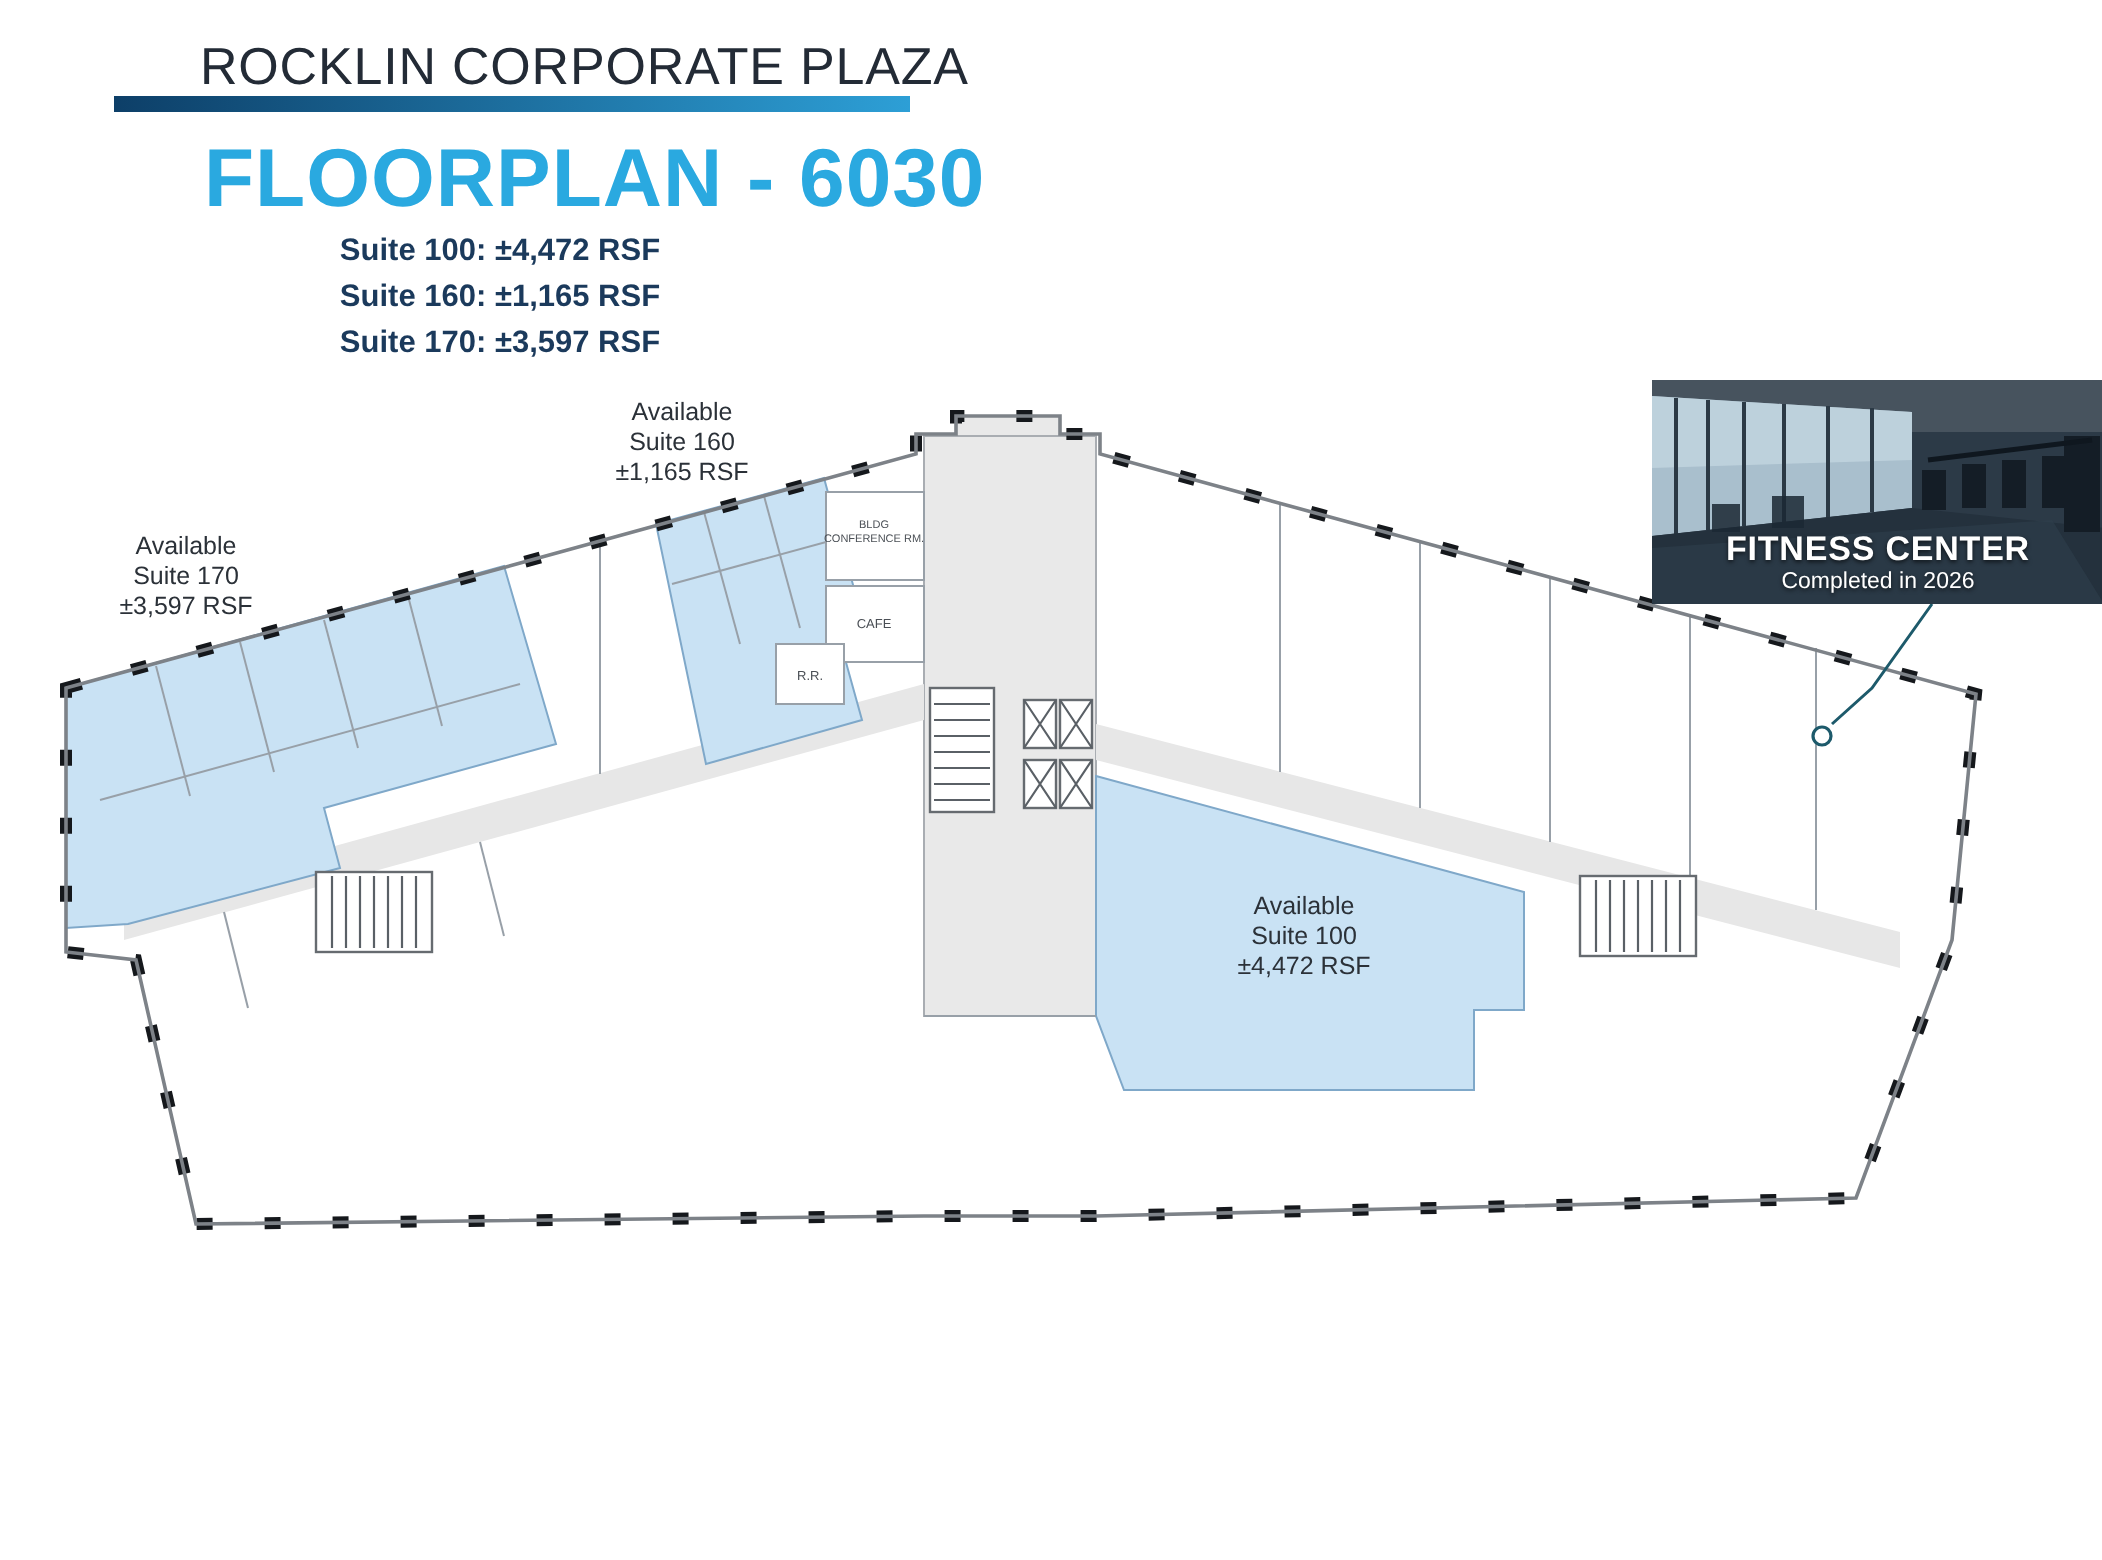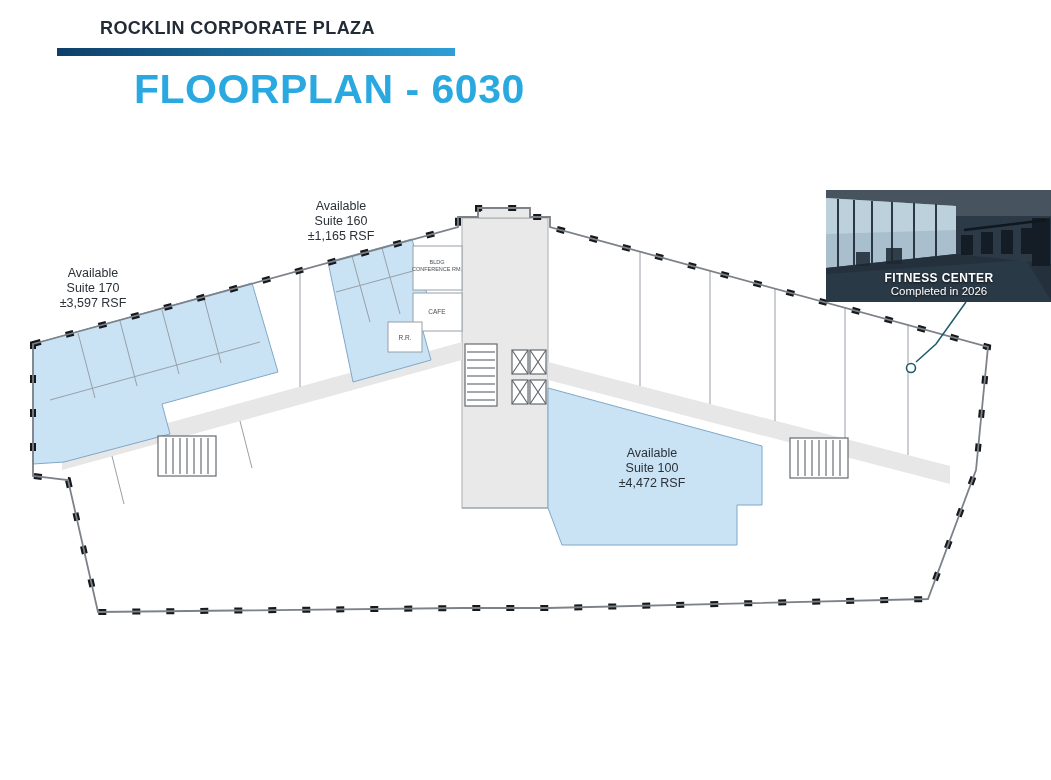--- a/index.html
+++ b/index.html
@@ -3,30 +3,30 @@
 <meta charset="utf-8">
 <style>
   html,body{margin:0;padding:0;background:#ffffff;}
   #page{
     position:relative;width:1051px;height:780px;background:#fff;overflow:hidden;
     font-family:"Liberation Sans", sans-serif;
   }
   #plan{position:absolute;left:0;top:0;}
   
   #plazaName{
-    position:absolute;left:100px;top:18px;font-size:18px;font-weight:bold;
+    position:absolute;left:100px;top:18px;font-size:26px;font-weight:normal;
     color:var(--header_dark);letter-spacing:.4px;
   }
   #titleBar{
     position:absolute;left:57px;top:48px;width:398px;height:8px;
     background:linear-gradient(90deg,var(--bar_start),var(--bar_end));
   }
   #floorplanTitle{
     position:absolute;left:102px;top:66px;font-size:41px;font-weight:bold;
-    color:var(--accent);letter-spacing:.5px;margin-left:32px;
+    color:var(--accent);letter-spacing:.5px;
   }
   #suiteSummary{
     position:absolute;left:110px;top:114px;width:280px;text-align:center;
     color:var(--navy);font-weight:bold;font-size:15.5px;line-height:23px;
   }
   
   .bfill{fill:#ffffff;stroke:none;}
   .outline{fill:none;stroke:#7d8288;stroke-width:1.8;}
   .ticks{fill:none;stroke:#15181c;stroke-width:6;stroke-dasharray:8 26;}
   .corridor{fill:#e7e7e7;stroke:none;}
@@ -43,31 +43,36 @@
   .marker{fill:#ffffff;stroke:var(--leader);stroke-width:1.6;}
   
   #fitnessPhoto{
     position:absolute;left:826px;top:190px;width:226px;height:112px;overflow:hidden;
   }
   #fitnessPhoto svg{display:block;}
   #fitnessPhoto .caption{
     position:absolute;left:0;right:0;bottom:5px;text-align:center;color:#fff;
     text-shadow:0 1px 2px rgba(0,0,0,.65);
   }
-  #fitnessPhoto .caption .l1{font-size:12px;font-weight:bold;letter-spacing:.4px;}
+  #fitnessPhoto .caption .l1{font-size:17px;font-weight:bold;letter-spacing:.4px;}
   #fitnessPhoto .caption .l2{font-size:11.5px;}
 </style>
 </head>
 <body>
 
 <div id="page">
 
   <div id="plazaName">ROCKLIN CORPORATE PLAZA</div>
   <div id="titleBar"></div>
   <div id="floorplanTitle">FLOORPLAN - 6030</div>
+  <div id="suiteSummary">
+    <div>Suite 100: ±4,472 RSF</div>
+    <div>Suite 160: ±1,165 RSF</div>
+    <div>Suite 170: ±3,597 RSF</div>
+  </div>
 
   <svg id="plan" width="1051" height="780" viewBox="0 0 1051 780">
 
     <path class="bfill" d="M33,344 L458,227 L458,217 L478,217 L478,208 L530,208 L530,217 L550,217 L550,227
          L988,347 L976,470 L928,599 L548,608 L462,608 L98,612 L68,480 L33,476 Z"></path>
 
     <g>
       <rect class="core" x="462" y="218" width="86" height="290"></rect>
       <rect class="core" x="478" y="208" width="52" height="10"></rect>
     </g>

